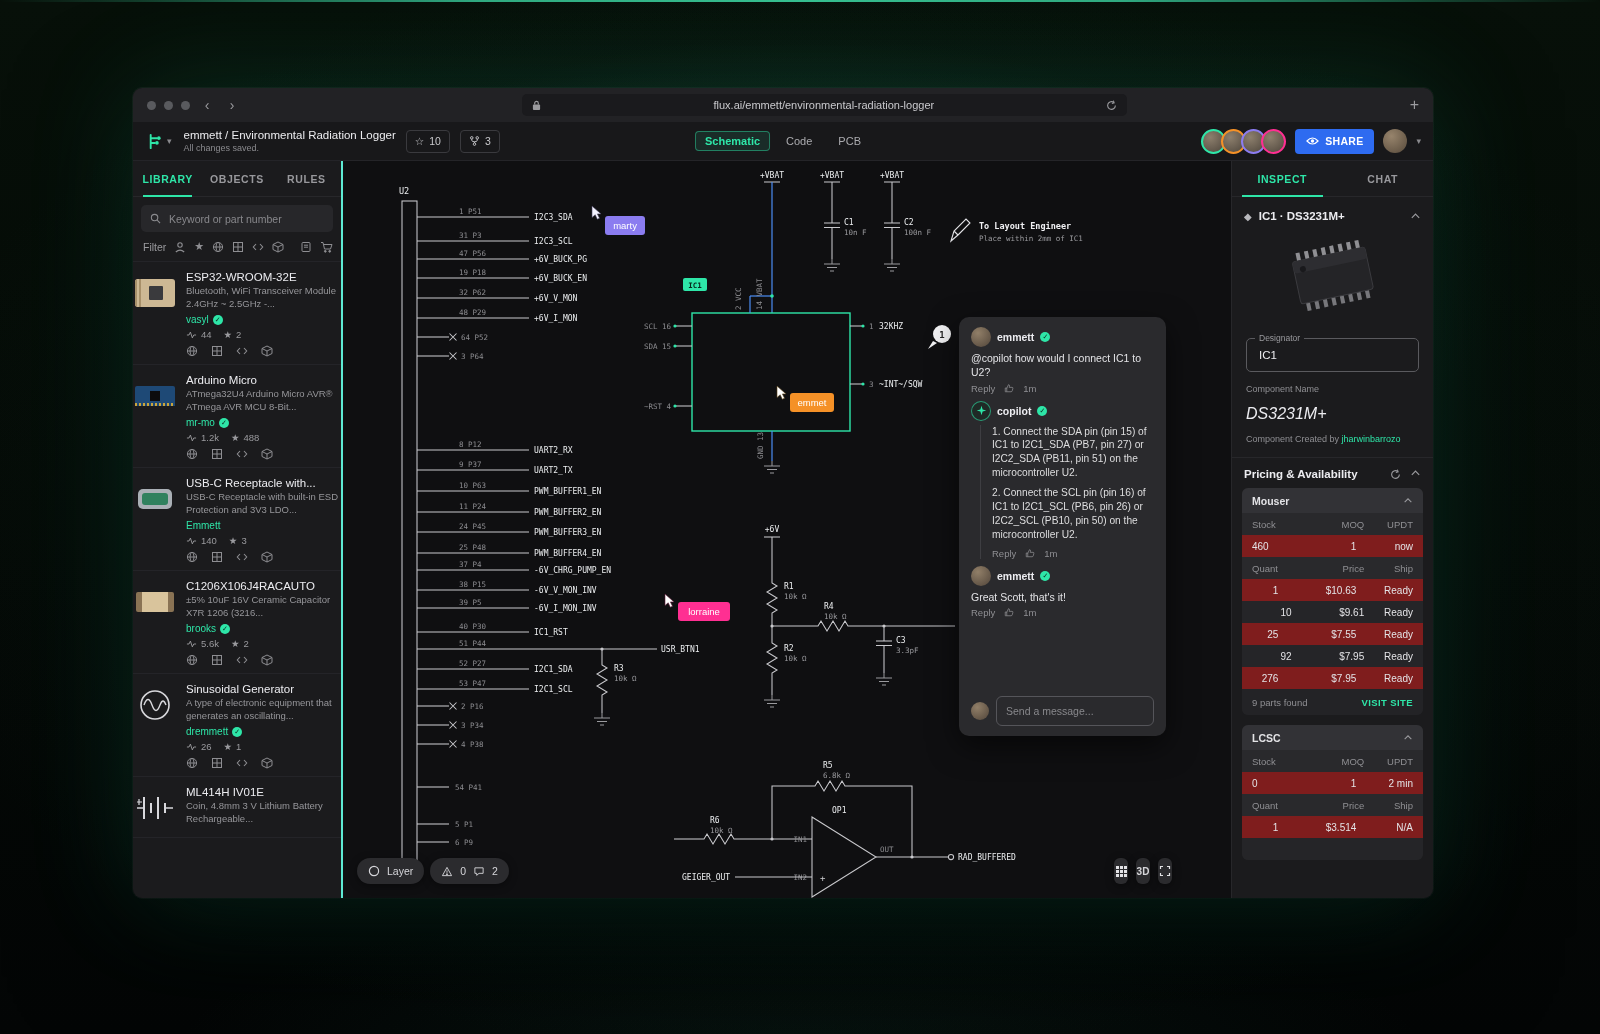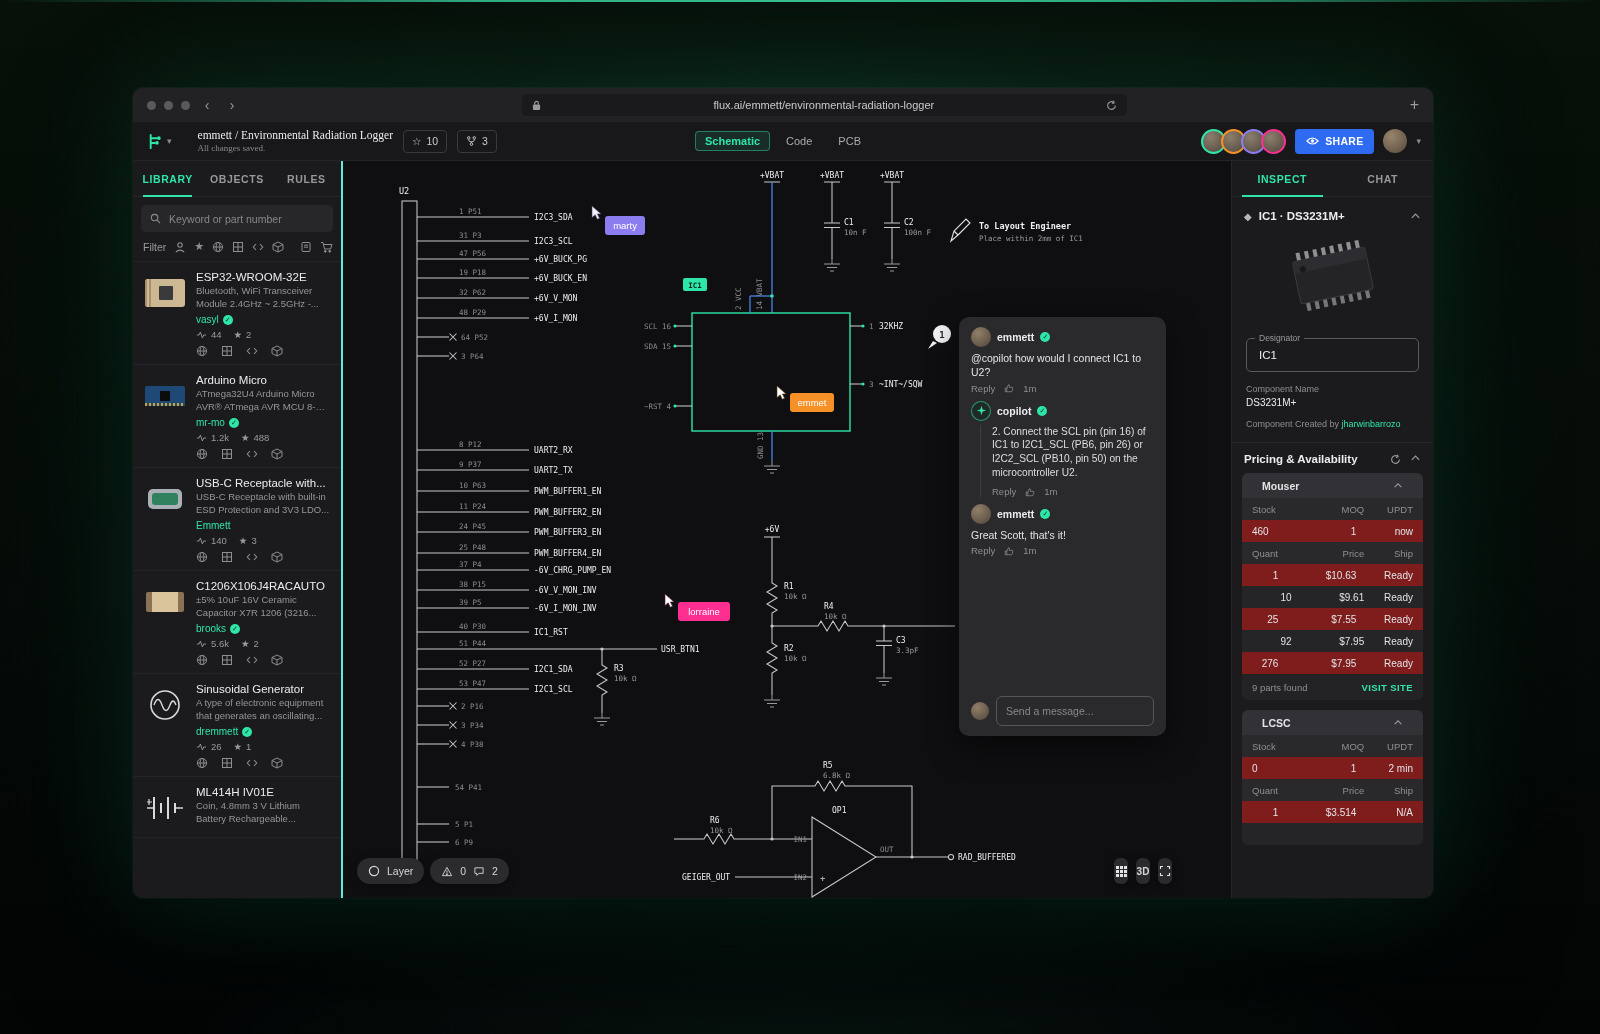--- a/index.html
+++ b/index.html
@@ -19,21 +19,21 @@
   .dots{display:flex;gap:8px;}
   .dot{width:9px;height:9px;border-radius:50%;background:#595a5e;}
   .navbtn{color:#9b9b9f;font-size:14px;width:16px;text-align:center;line-height:1;}
   .urlpill{margin:0 auto;width:585px;height:22px;background:#1a1a1d;border-radius:5px;display:flex;align-items:center;padding:0 10px;}
   .urltext{flex:1;text-align:center;color:#c9c9cd;font-size:11px;}
   .plusbtn{color:#9b9b9f;font-size:16px;line-height:1;}
   
   .appheader{height:38px;background:#18181a;border-bottom:1px solid #242428;display:flex;align-items:center;padding:0 12px;gap:10px;position:relative;}
   .logo{display:flex;align-items:center;gap:3px;}
   .caret{color:#8a8a8e;font-size:9px;}
-  .titleblock{line-height:1.2;margin-left:16px;font-family:Liberation Serif, serif;}
+  .titleblock{line-height:1.2;margin-left:2px;}
   .ptitle{font-size:11.5px;color:#ececef;}
   .psub{font-size:9px;color:#8a8a8e;}
   .hpill{display:flex;align-items:center;gap:5px;height:21px;padding:0 8px;border:1px solid #3a3a3e;border-radius:4px;color:#c9c9cd;font-size:10.5px;}
   .centertabs{position:absolute;left:50%;transform:translateX(-50%);display:flex;gap:6px;align-items:center;}
   .ctab{font-size:11px;color:#ababaf;padding:3px 9px;border-radius:4px;border:1px solid transparent;}
   .ctab.active{color:#2ee6a8;background:rgba(46,230,168,.10);border:1px solid rgba(46,230,168,.45);font-weight:bold;}
   .hdrright{margin-left:auto;display:flex;align-items:center;gap:9px;}
   .avtrow{display:flex;padding-left:5px;}
   .av{width:21px;height:21px;border-radius:50%;border:2px solid;margin-left:-5px;background:radial-gradient(circle at 35% 30%,#8d7f6d,#4e463c);}
   .sharebtn{display:flex;align-items:center;gap:6px;background:#2e6bf0;color:#fff;font-size:10.5px;font-weight:bold;height:25px;padding:0 11px;border-radius:4px;letter-spacing:.3px;}
@@ -48,21 +48,21 @@
   .tab.active:after{content:"";position:absolute;bottom:-1px;left:10px;right:10px;height:2px;background:#2ee6a8;}
   
   .searchwrap{padding:8px 8px 6px;flex:none;}
   .searchbox{height:27px;background:#27272a;border-radius:5px;display:flex;align-items:center;padding:0 9px;gap:6px;}
   .searchbox input{background:none;border:none;outline:none;color:#d0d0d4;font-size:10.5px;flex:1;min-width:0;}
   input::placeholder{color:#88888c;}
   .filterrow{display:flex;align-items:center;gap:8px;padding:2px 10px 8px;color:#9a9a9e;font-size:10.5px;border-bottom:1px solid #242428;flex:none;}
   .filterrow .sp{flex:1;}
   .fi{display:flex;color:#8e8e92;}
   .cards{flex:1;overflow:hidden;}
-  .card{padding:9px 10px 7px;border-bottom:1px solid #242428;display:flex;gap:9px;}
+  .card{padding:9px 0 7px;border-bottom:1px solid #242428;display:flex;gap:9px;}
   .thumb{width:44px;height:44px;flex:none;display:flex;align-items:center;justify-content:center;}
   .cbody{flex:1;min-width:0;}
   .ctitle{font-size:11.5px;color:#ececf0;margin-bottom:2px;white-space:nowrap;overflow:hidden;}
   .cdesc{font-size:9.5px;color:#96969a;line-height:1.32;display:-webkit-box;-webkit-line-clamp:2;-webkit-box-orient:vertical;overflow:hidden;}
   .cauthor{display:flex;align-items:center;gap:4px;font-size:10px;color:#2ee6a8;margin-top:4px;}
   .cstats{display:flex;gap:12px;align-items:center;font-size:9.5px;color:#9a9a9e;margin-top:4px;}
   .cstat{display:flex;align-items:center;gap:4px;}
   .cicons{display:flex;gap:13px;margin-top:5px;color:#76767a;}
   .vchk{width:10px;height:10px;border-radius:50%;background:#2ee6a8;color:#0a2d20;font-size:7px;display:flex;align-items:center;justify-content:center;font-weight:bold;flex:none;}
   
@@ -111,28 +111,28 @@
   
   .comprow{display:flex;align-items:center;gap:7px;padding:13px 12px 6px;color:#ececf0;font-size:11.5px;font-weight:bold;}
   .comprow .chev{margin-left:auto;}
   .chev{color:#9a9a9e;display:flex;}
   .chiparea{display:flex;justify-content:center;padding:4px 0 6px;}
   .field{margin:12px 14px 0;position:relative;border:1px solid #5a5a5e;border-radius:5px;height:32px;display:flex;align-items:center;padding:0 10px;}
   .field label{position:absolute;top:-6px;left:8px;background:#1b1b1d;padding:0 4px;font-size:8.5px;color:#9a9a9e;}
   .field input{background:none;border:none;outline:none;color:#ececf0;font-size:11.5px;width:100%;}
   .kv{margin:12px 14px 0;}
   .kvl{font-size:9px;color:#8f8f93;}
-  .kvv{font-size:10px;color:#ececf0;margin-top:3px;}
+  .kvv{font-size:16px;color:#ececf0;margin-top:11px;font-style:italic;}
   .createdby{margin:11px 14px 0;font-size:9px;color:#8f8f93;}
   .createdby .green{color:#2ee6a8;}
   .rdivider{height:1px;background:#27272a;margin:13px 0 0;}
   .pricinghdr{display:flex;align-items:center;padding:10px 12px 8px;color:#ececf0;font-size:11.5px;font-weight:bold;}
   .phicons{margin-left:auto;display:flex;gap:9px;color:#9a9a9e;}
   .vendor{margin:0 10px 10px;background:#232326;border-radius:6px;overflow:hidden;flex:none;}
-  .vhead{height:25px;background:#323236;display:flex;align-items:center;padding:0 20px;color:#e3e3e6;font-size:10.5px;font-weight:bold;}
+  .vhead{height:25px;background:#323236;display:flex;align-items:center;padding:0 10px;color:#e3e3e6;font-size:10.5px;font-weight:bold;}
   .vhead .chev{margin-left:auto;}
   .trow{display:grid;grid-template-columns:1.1fr 1.2fr 1fr;height:22px;align-items:center;padding:0 10px;font-size:10px;}
   .trow.hdr{color:#8f8f93;background:#29292c;font-size:9.5px;}
   .trow.val{color:#e3e3e6;}
   .trow.odd{background:#7f1d1d;gap:20px;}
   .trow.even{background:#252528;}
   .c2,.c3{text-align:right;}
   .qrow .c1{text-align:right;padding-right:14px;}
   .vfoot{display:flex;align-items:center;height:26px;padding:0 10px;font-size:9.5px;color:#8f8f93;background:#232326;}
   .visit{margin-left:auto;color:#2ee6a8;font-weight:bold;letter-spacing:.4px;font-size:9.5px;text-align:center;}
@@ -937,20 +937,21 @@
             <div class="chead">
               <span class="cavatar ai">
                 <svg width="11" height="11" viewBox="0 0 12 12">
                     <path d="M6,0.8 L7.2,4.8 L11.2,6 L7.2,7.2 L6,11.2 L4.8,7.2 L0.8,6 L4.8,4.8 Z" fill="#2ee6a8"></path>
                   </svg>
               </span>
               <span class="cname">copilot</span>
               <span class="vchk">✓</span>
             </div>
             <div class="cindent">
+              <p>1. Connect the SDA pin (pin 15) of IC1 to I2C1_SDA (PB7, pin 27) or I2C2_SDA (PB11, pin 51) on the microcontroller U2.</p>
               <p>2. Connect the SCL pin (pin 16) of IC1 to I2C1_SCL (PB6, pin 26) or I2C2_SCL (PB10, pin 50) on the microcontroller U2.</p>
               <div class="cmeta" style="margin-top:1px">
                 <span>Reply</span>
                 <span class="ic">
                   <svg width="10" height="10" viewBox="0 0 12 12" fill="none" stroke="#8f8f93" stroke-width="0.9">
                       <path d="M1.5,6 H3.3 V10.5 H1.5 Z M3.3,6.4 L5.4,2 q1.5,0.2 1.2,2 L6.2,5.2 H9.7 q1.2,0 0.9,1.4 L9.9,9.3 q-0.3,1.2 -1.5,1.2 H3.3"></path>
                     </svg>
                 </span>
                 <span>1m</span>
               </div>

